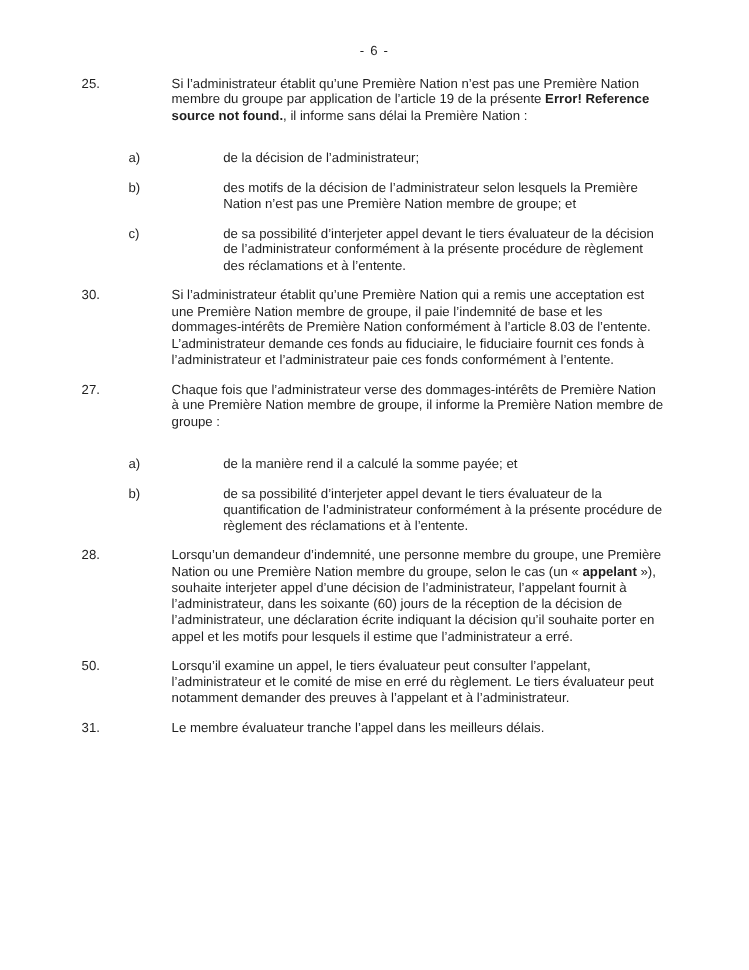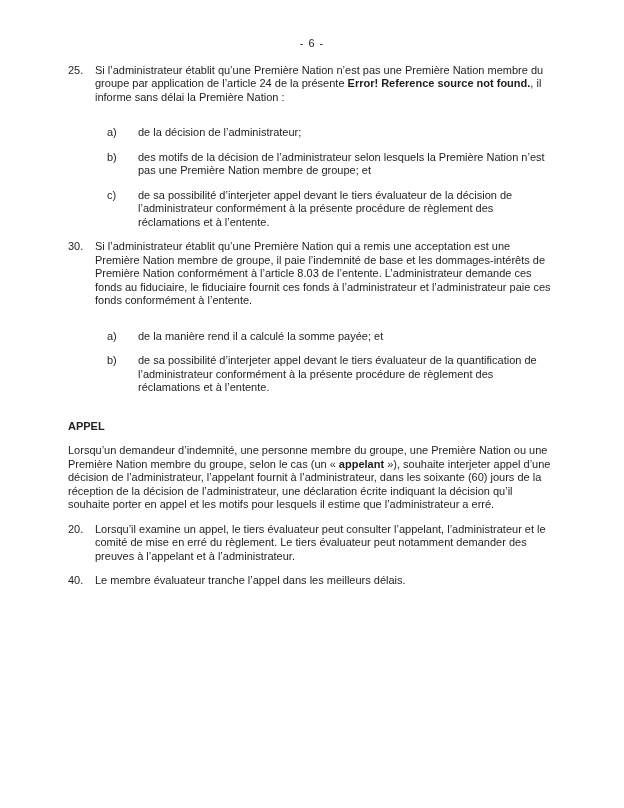--- a/index.html
+++ b/index.html
@@ -29,20 +29,21 @@
     text-align: center;
     letter-spacing: 1px;
   }
   .content {
     margin: 13px 71px 0 68px;
   }
   .block {
     display: flex;
     margin-top: 11px;
     text-align: left;
+    gap: 48px;
   }
   .block .marker {
     flex: 0 0 27px;
   }
   .block .body {
     flex: 1;
   }
   .block.sub {
     margin-left: 39px;
   }
@@ -61,52 +62,56 @@
   b { font-weight: bold; }
 </style>
 </head>
 <body>
 
 <div class="page">
   <div class="pagenum">- 6 -</div>
   <div class="content" id="doc-content">
       <div class="block">
         <span class="marker">25.</span>
-        <div class="body"><span>Si l’administrateur établit qu’une Première Nation n’est pas une Première Nation membre du groupe par application de l’article 24 de la présente </span><b>Error! Reference source not found.</b><span>, il informe sans délai la Première Nation :</span></div>
+        <div class="body"><span>Si l’administrateur établit qu’une Première Nation n’est pas une Première Nation membre du groupe par application de l’article 19 de la présente </span><b>Error! Reference source not found.</b><span>, il informe sans délai la Première Nation :</span></div>
       </div>
       <div class="block sub">
         <span class="marker">a)</span>
         <div class="body"><span>de la décision de l’administrateur;</span></div>
       </div>
       <div class="block sub">
         <span class="marker">b)</span>
         <div class="body"><span>des motifs de la décision de l’administrateur selon lesquels la Première Nation n’est pas une Première Nation membre de groupe; et</span></div>
       </div>
       <div class="block sub">
         <span class="marker">c)</span>
         <div class="body"><span>de sa possibilité d’interjeter appel devant le tiers évaluateur de la décision de l’administrateur conformément à la présente procédure de règlement des réclamations et à l’entente.</span></div>
       </div>
       <div class="block">
         <span class="marker">30.</span>
         <div class="body"><span>Si l’administrateur établit qu’une Première Nation qui a remis une acceptation est une Première Nation membre de groupe, il paie l’indemnité de base et les dommages-intérêts de Première Nation conformément à l’article 8.03 de l’entente. L’administrateur demande ces fonds au fiduciaire, le fiduciaire fournit ces fonds à l’administrateur et l’administrateur paie ces fonds conformément à l’entente.</span></div>
       </div>
+      <div class="block">
+        <span class="marker">27.</span>
+        <div class="body"><span>Chaque fois que l’administrateur verse des dommages-intérêts de Première Nation à une Première Nation membre de groupe, il informe la Première Nation membre de groupe :</span></div>
+      </div>
       <div class="block sub">
         <span class="marker">a)</span>
         <div class="body"><span>de la manière rend il a calculé la somme payée; et</span></div>
       </div>
       <div class="block sub">
         <span class="marker">b)</span>
         <div class="body"><span>de sa possibilité d’interjeter appel devant le tiers évaluateur de la quantification de l’administrateur conformément à la présente procédure de règlement des réclamations et à l’entente.</span></div>
       </div>
-      <div class="heading">APPEL</div>
       <div class="block">
+        <span class="marker">28.</span>
         <div class="body"><span>Lorsqu’un demandeur d’indemnité, une personne membre du groupe, une Première Nation ou une Première Nation membre du groupe, selon le cas (un « </span><b>appelant</b><span> »), souhaite interjeter appel d’une décision de l’administrateur, l’appelant fournit à l’administrateur, dans les soixante (60) jours de la réception de la décision de l’administrateur, une déclaration écrite indiquant la décision qu’il souhaite porter en appel et les motifs pour lesquels il estime que l’administrateur a erré.</span></div>
       </div>
       <div class="block">
-        <span class="marker">20.</span>
+        <span class="marker">50.</span>
         <div class="body"><span>Lorsqu’il examine un appel, le tiers évaluateur peut consulter l’appelant, l’administrateur et le comité de mise en erré du règlement. Le tiers évaluateur peut notamment demander des preuves à l’appelant et à l’administrateur.</span></div>
       </div>
       <div class="block">
-        <span class="marker">40.</span>
+        <span class="marker">31.</span>
         <div class="body"><span>Le membre évaluateur tranche l’appel dans les meilleurs délais.</span></div>
       </div>
     </div>
 </div>
 
 </body></html>

